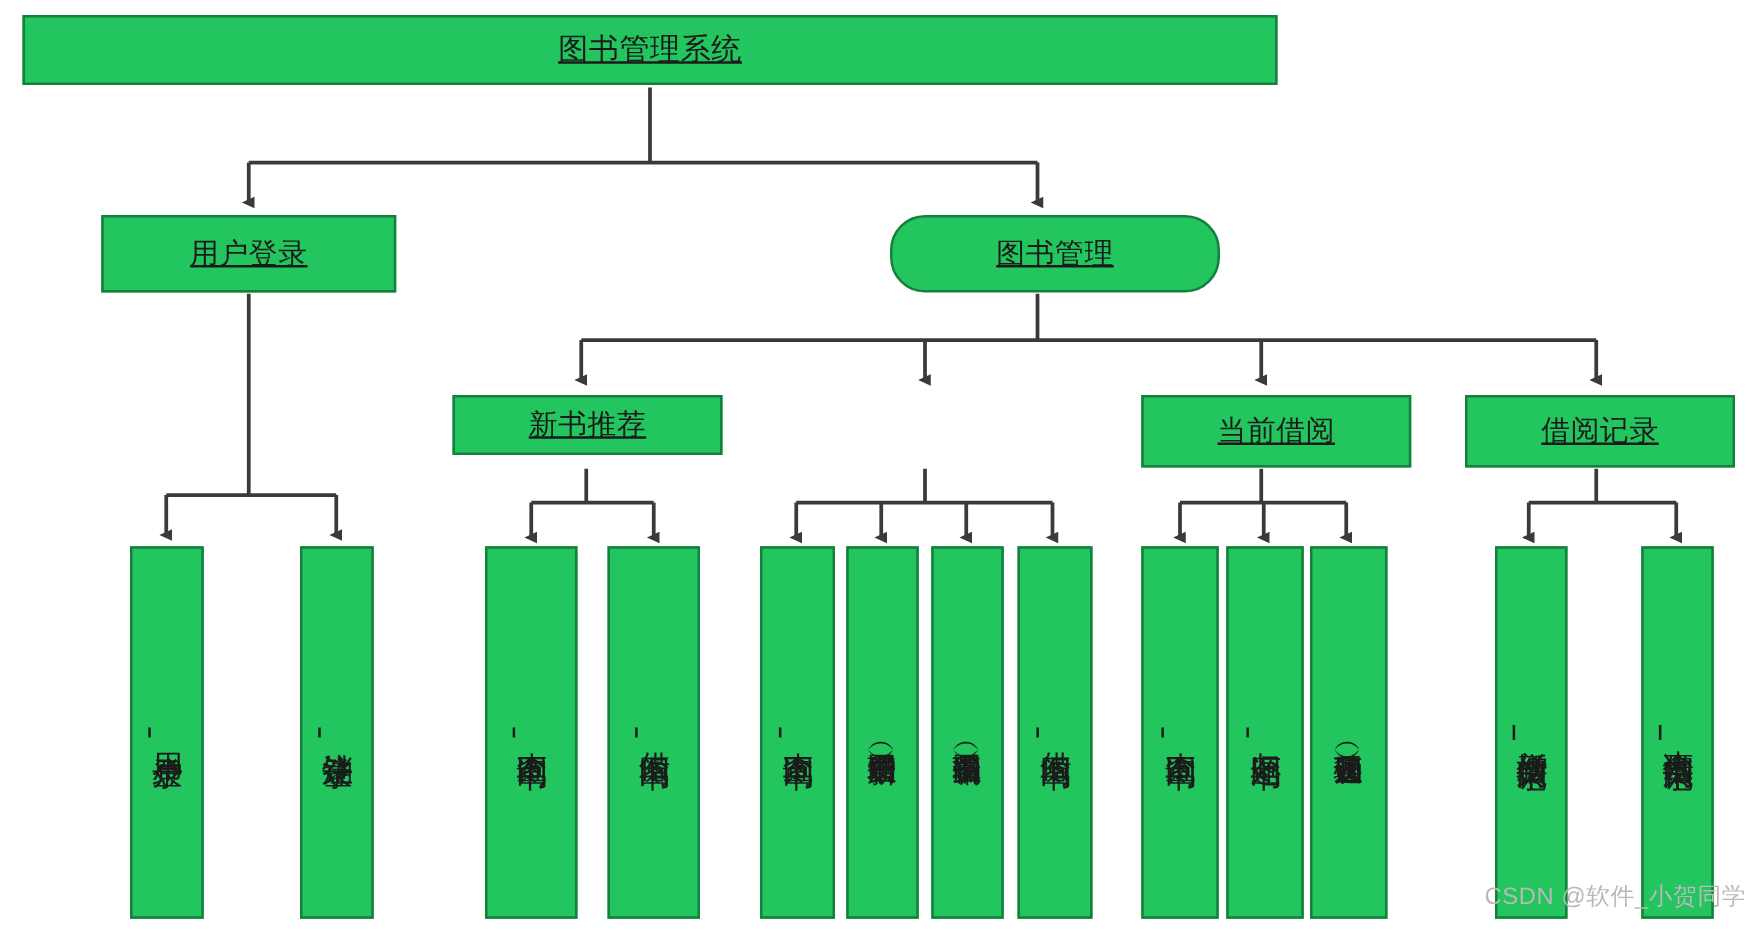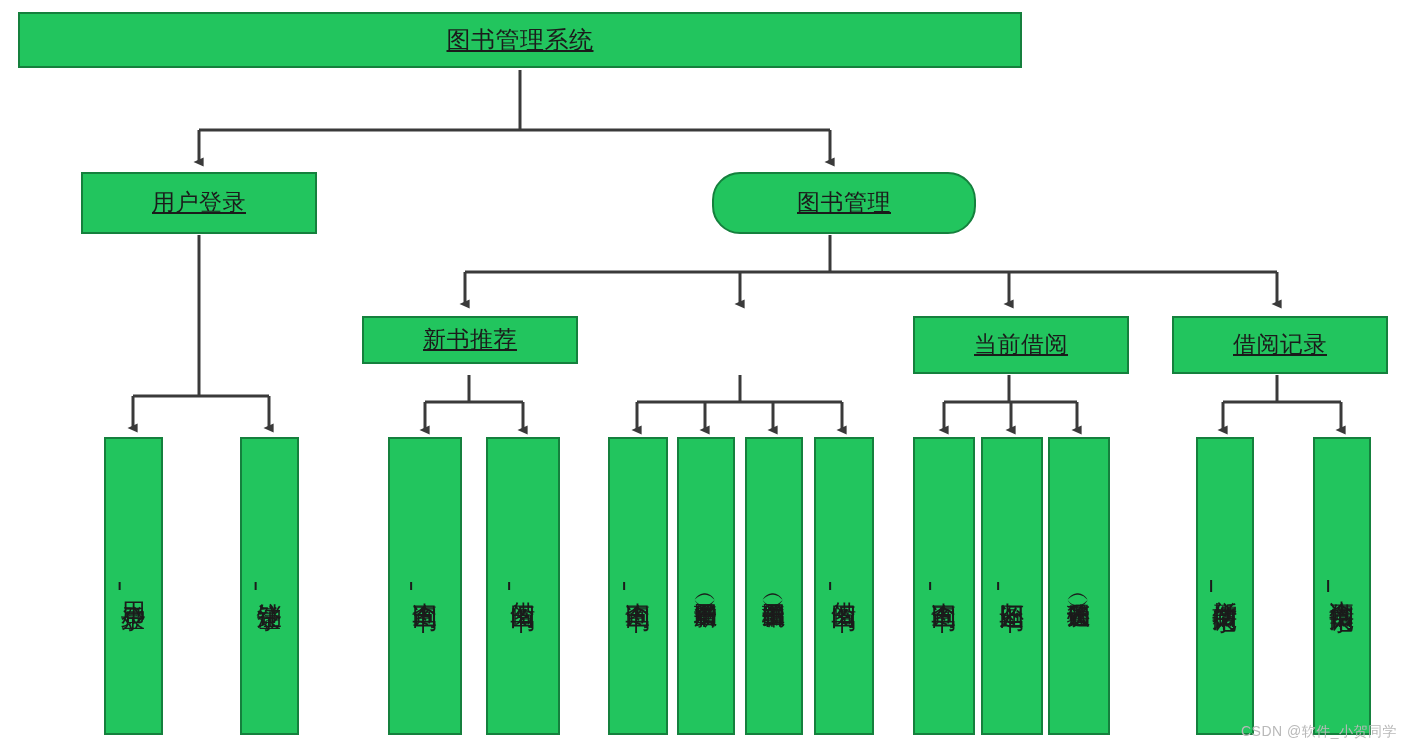--- a/index.html
+++ b/index.html
@@ -69,22 +69,22 @@
     white-space: nowrap;
   }
   .node.vert.tight .label {
     font-size: 23px;
     letter-spacing: 0px;
   }
   
   #watermark {
     position: absolute;
     right: 8px;
-    bottom: 6px;
-    font-size: 14px;
+    bottom: 17px;
+    font-size: 19px;
     color: #b9b9b9;
     letter-spacing: 0.5px;
     white-space: nowrap;
     user-select: none;
   }
 </style>
 </head>
 <body>
 
 <div id="canvas">

